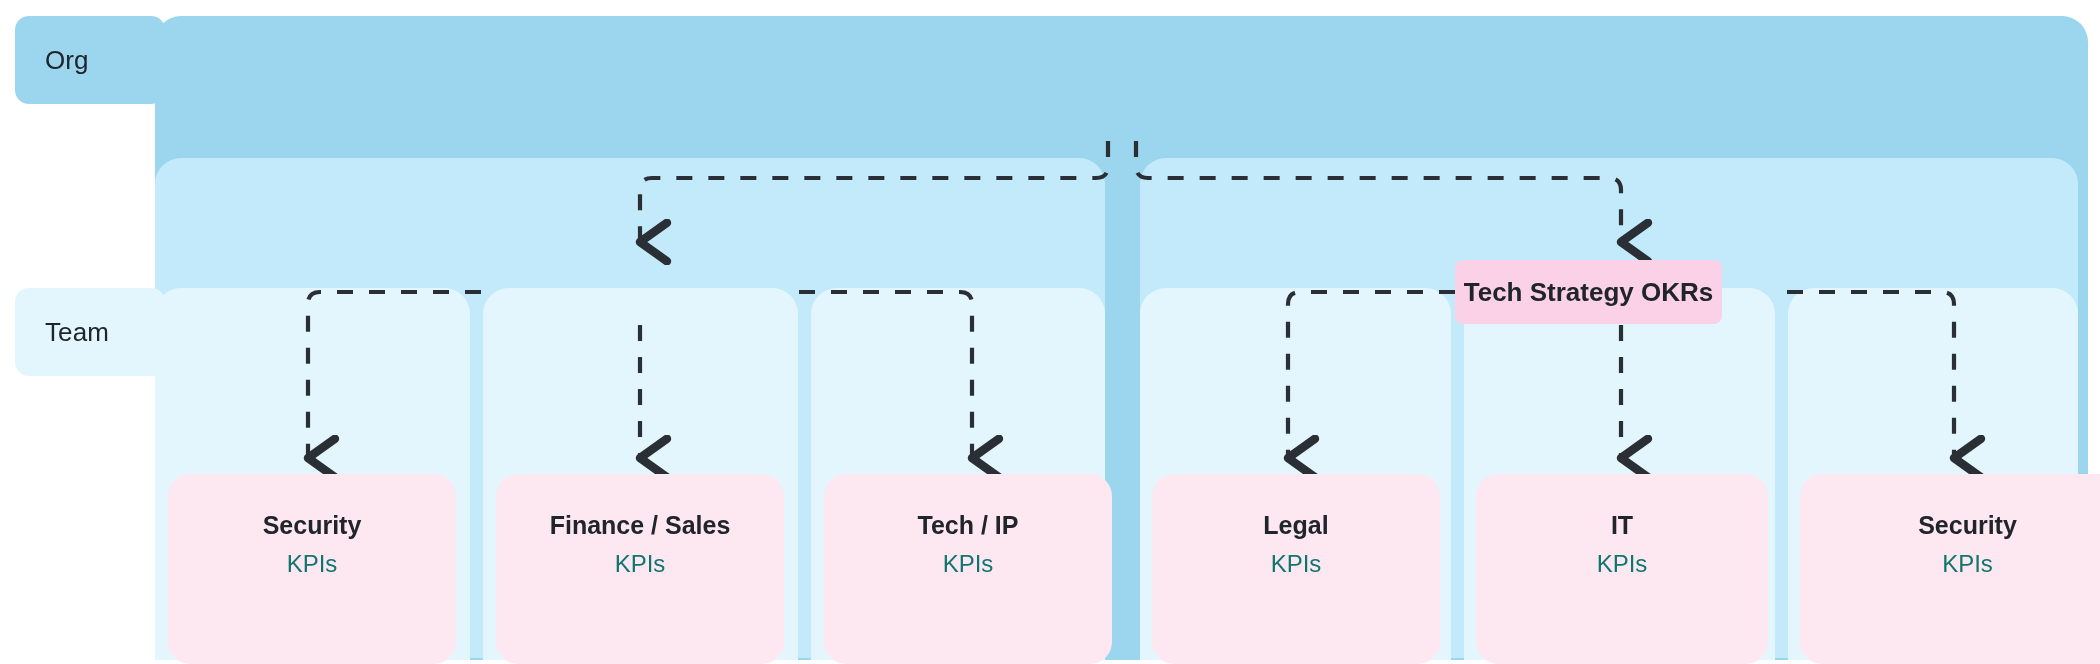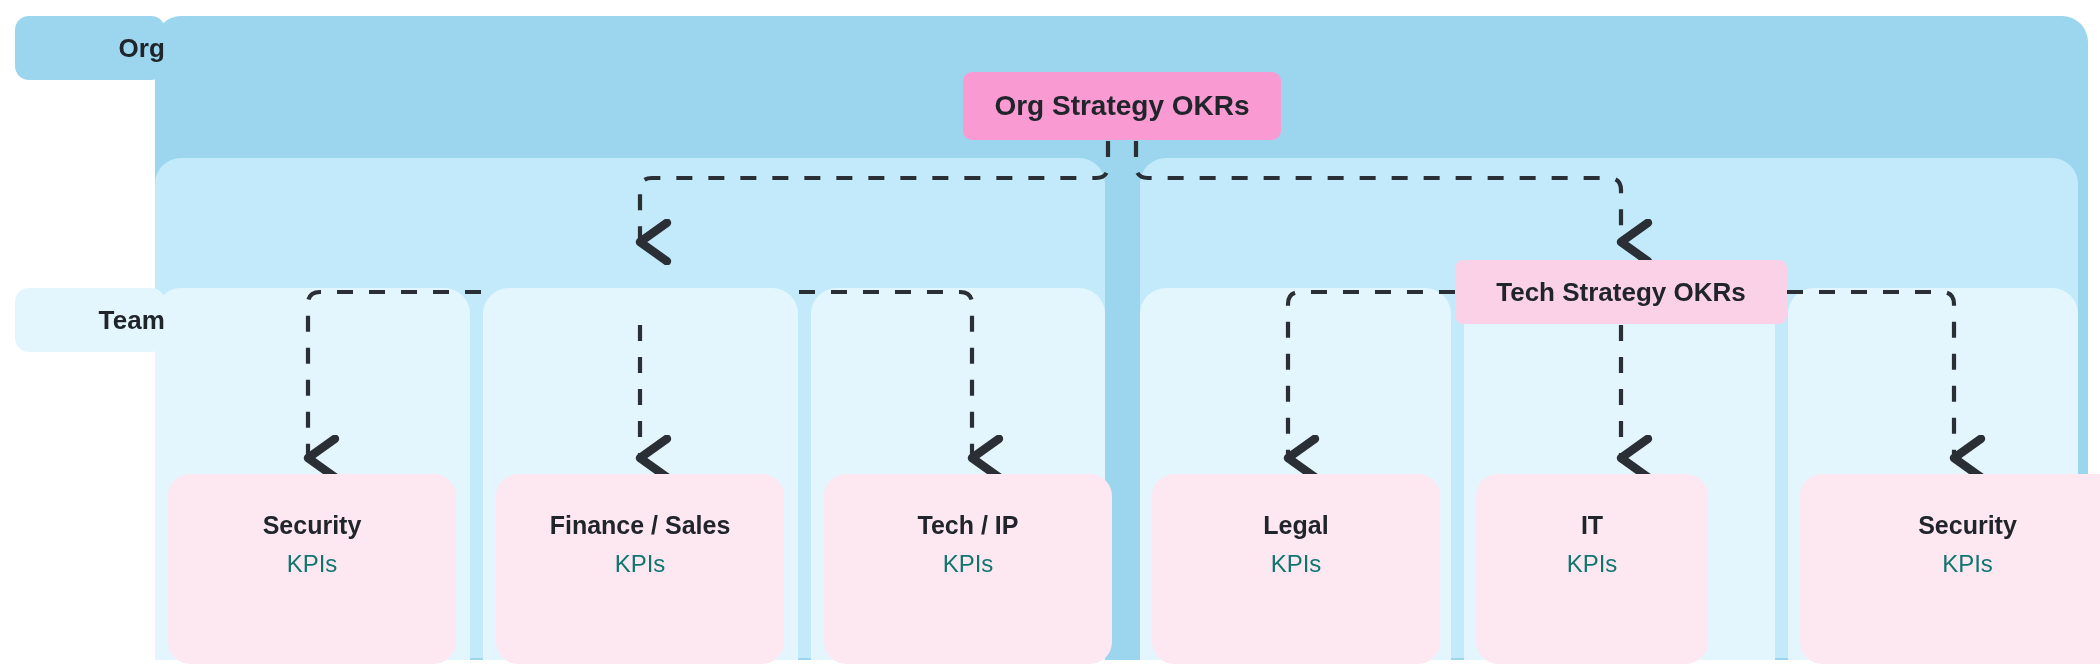--- a/index.html
+++ b/index.html
@@ -14,42 +14,42 @@
   #org-band{left:155px;top:16px;width:1933px;height:440px;
             background:#9BD6EE;border-radius:26px 26px 0 0;}
   #org-band-fill{left:155px;top:300px;width:1933px;height:360px;background:#9BD6EE;}
 
   #dept-left{left:155px;top:158px;width:950px;height:500px;
              background:#C3EAFA;border-radius:26px 26px 0 0;}
   #dept-right{left:1140px;top:158px;width:938px;height:500px;
               background:#C3EAFA;border-radius:26px 26px 0 0;}
 
   
-  .lane-tab{position:absolute;left:15px;width:150px;height:64px;
+  .lane-tab{position:absolute;left:15px;width:150px;height:88px;
             display:flex;align-items:center;padding-left:30px;
             box-sizing:border-box;border-radius:14px;
-            font-size:26px;font-weight:700;color:#20242B;letter-spacing:.1px;justify-content:flex-end;}
+            font-size:26px;font-weight:400;color:#20242B;letter-spacing:.1px;}
   #tab-org {top:16px; background:#9BD6EE;}
   #tab-dept{top:158px;background:#C3EAFA;}
   #tab-team{top:288px;background:#E4F6FD;}
 
   
   .team-panel{position:absolute;top:288px;height:372px;
               background:#E4F6FD;border-radius:26px 26px 0 0;}
 
   
   .node{position:absolute;display:flex;align-items:center;justify-content:center;
         border-radius:9px;font-weight:700;color:#20242B;text-align:center;}
 
   #org-node{left:963px;top:72px;width:318px;height:68px;
             background:#F99BD2;font-size:28px;}
 
   .dept-node{height:64px;background:#FBD1E8;font-size:26px;border-radius:8px;}
   #biz-node {left:481px; top:260px;width:318px;}
-  #tech-node{left:1455px;top:260px;width:332px;}
+  #tech-node{left:1455px;top:260px;width:267px;}
 
   
   .team-card{position:absolute;top:474px;height:190px;
              background:#FDE7F1;border-radius:22px;
              display:flex;flex-direction:column;align-items:center;
              justify-content:flex-start;padding-top:38px;box-sizing:border-box;}
   .team-title{font-size:25px;font-weight:700;color:#20242B;line-height:1.1;}
   .team-sub{font-size:24px;font-weight:400;color:#0f766e;margin-top:10px;}
 
   
@@ -96,23 +96,20 @@
       <path d="M481,292 L320,292 Q308,292 308,304 L308,458"></path>
       <path d="M640,325 L640,458"></path>
       <path d="M799,292 L960,292 Q972,292 972,304 L972,458"></path>
 
       <path d="M1455,292 L1300,292 Q1288,292 1288,304 L1288,458"></path>
       <path d="M1621,325 L1621,458"></path>
       <path d="M1787,292 L1942,292 Q1954,292 1954,304 L1954,458"></path>
     </g>
   </svg>
 
-  <div class="node" id="org-node">
-    <span>Org Strategy OKRs</span>
-  </div>
 
 
   <div class="node dept-node" id="tech-node">
     <span>Tech Strategy OKRs</span>
   </div>
 
   <div class="team-card" style="left:168px;width:288px;">
     <div class="team-title">Security</div>
     <div class="team-sub">KPIs</div>
   </div>
@@ -125,21 +122,21 @@
   <div class="team-card" style="left:824px;width:288px;">
     <div class="team-title">Tech / IP</div>
     <div class="team-sub">KPIs</div>
   </div>
 
   <div class="team-card" style="left:1152px;width:288px;">
     <div class="team-title">Legal</div>
     <div class="team-sub">KPIs</div>
   </div>
 
-  <div class="team-card" style="left:1476px;width:232px;">
+  <div class="team-card" style="left:1476px;width:292px;">
     <div class="team-title">IT</div>
     <div class="team-sub">KPIs</div>
   </div>
 
   <div class="team-card" style="left:1800px;width:335px;">
     <div class="team-title">Security</div>
     <div class="team-sub">KPIs</div>
   </div>
 
 </div>

